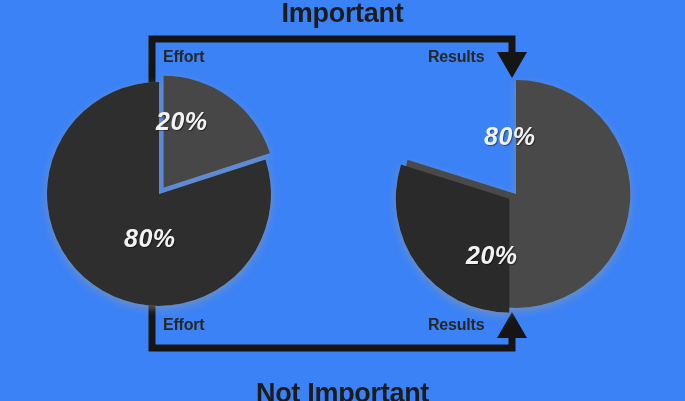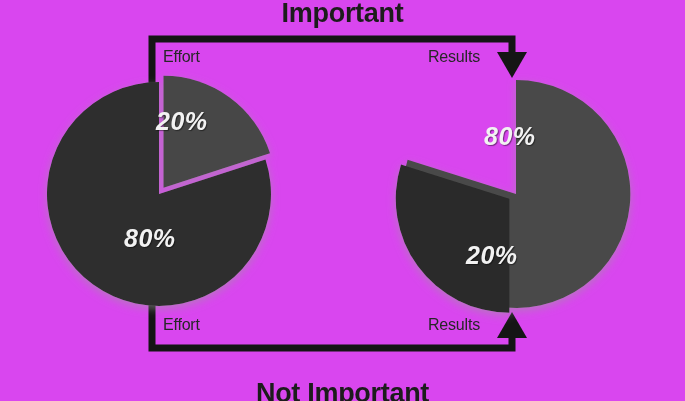--- a/index.html
+++ b/index.html
@@ -10,21 +10,21 @@
     width: 685px;
     height: 401px;
     background: #e7e7e6;
     font-family: "Liberation Sans", sans-serif;
     overflow: hidden;
   }
   #stage {
     position: relative;
     width: 685px;
     height: 401px;
-    background: #d946ef;
+    background: #3b82f6;
   }
   #stage svg {
     position: absolute;
     left: 0;
     top: 0;
   }
   .hdr {
     position: absolute;
     left: 0;
     width: 685px;
@@ -33,21 +33,21 @@
     font-size: 27px;
     color: #1c1c1c;
     letter-spacing: -0.3px;
   }
   #title-important { top: -2px; }
   #title-not-important { top: 378px; }
 
   .edge-label {
     position: absolute;
     font-size: 16px;
-    font-weight: normal;
+    font-weight: bold;
     color: #272727;
     letter-spacing: -0.2px;
   }
   #label-effort-top   { left: 163px; top: 48px;  }
   #label-results-top  { left: 428px; top: 48px;  }
   #label-effort-bot   { left: 163px; top: 316px; }
   #label-results-bot  { left: 428px; top: 316px; }
 
   .slice-label {
     position: absolute;

